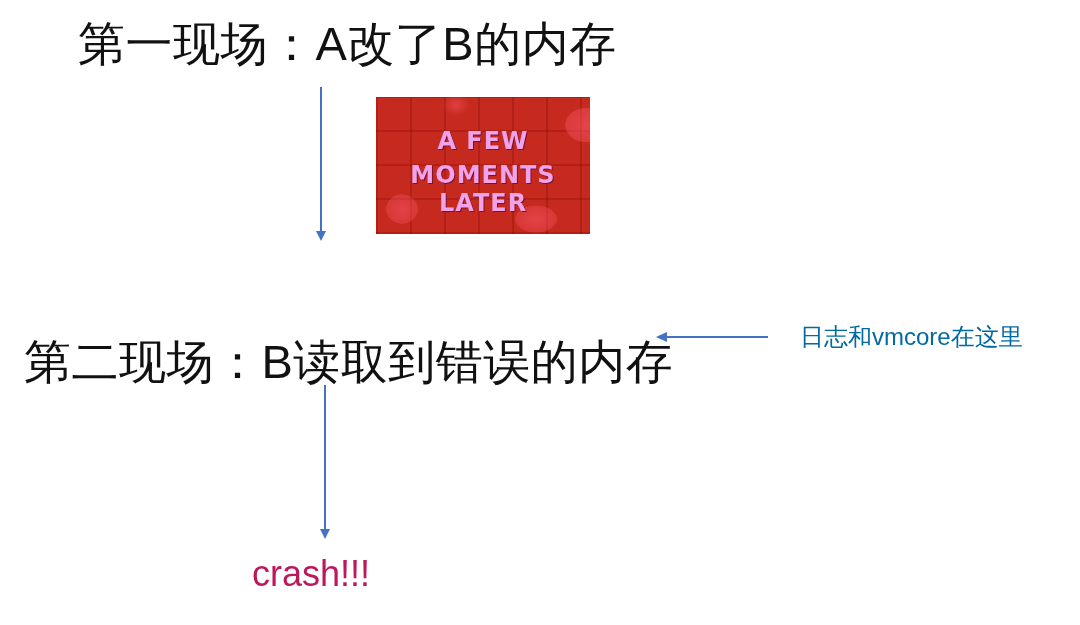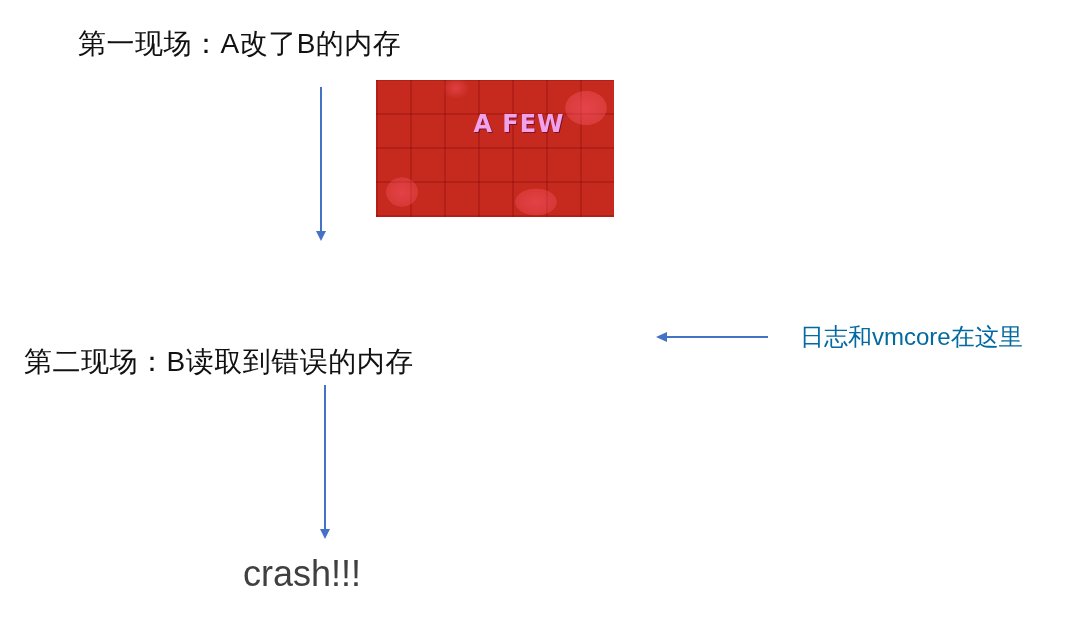--- a/index.html
+++ b/index.html
@@ -1,56 +1,56 @@
 <!DOCTYPE html>
 <html><head>
   <meta charset="utf-8">
   <style>
     html, body { margin: 0; padding: 0; }
     body {
       width: 1080px; height: 625px; background: #ffffff; position: relative; overflow: hidden;
       font-family: "Liberation Sans", "DejaVu Sans", sans-serif; color: #111;
     }
     .title {
-      position: absolute; font-size: 28px; line-height: 48px; white-space: nowrap; color: #111;
+      position: absolute; font-size: 47px; line-height: 48px; white-space: nowrap; color: #111;
       letter-spacing: 0.5px;
     }
     #t1 { left: 78px; top: 20px; }
     #t2 { left: 24px; top: 312px; margin-top: 26px; }
     #note { position: absolute; left: 800px; top: 322px; font-size: 24px; line-height: 30px; white-space: nowrap; color: #0369a1; }
-    #crash { position: absolute; left: 243px; top: 552px; font-size: 36px; line-height: 44px; white-space: nowrap; color: #404040; }
+    #crash { position: absolute; left: 252px; top: 552px; font-size: 36px; line-height: 44px; white-space: nowrap; color: #be185d; }
     svg.arrows { position: absolute; left: 0; top: 0; }
     .panel {
-      position: absolute; left: 376px; top: 80px; width: 214px; height: 137px;
+      position: absolute; left: 376px; top: 97px; width: 214px; height: 137px;
       overflow: hidden;
       background:
         radial-gradient(ellipse 34px 28px at 210px 28px, rgba(255,90,110,0.55) 0, rgba(255,90,110,0.35) 60%, transparent 62%),
         radial-gradient(ellipse 26px 24px at 26px 112px, rgba(255,90,110,0.5) 0, rgba(255,90,110,0.3) 60%, transparent 62%),
         radial-gradient(ellipse 34px 22px at 160px 122px, rgba(255,90,110,0.5) 0, rgba(255,90,110,0.3) 60%, transparent 62%),
         radial-gradient(ellipse 22px 18px at 80px 8px, rgba(255,90,110,0.45) 0, transparent 62%),
         repeating-linear-gradient(0deg, rgba(120,0,0,0.25) 0 2px, transparent 2px 34px),
         repeating-linear-gradient(90deg, rgba(120,0,0,0.25) 0 2px, transparent 2px 34px),
         #c62a1e;
-      padding-left: 24px;
     }
     .panel .line1, .panel .line2 {
       position: absolute; width: 100%; text-align: center;
       font-family: "DejaVu Sans", sans-serif; font-weight: bold; color: #f0a3ea;
       text-shadow: 1px 1px 0 #7a1030; letter-spacing: 1px;
     }
     .panel .line1 { top: 30px; font-size: 24px; }
     .panel .line2 { top: 64px; font-size: 24px; }
   </style>
 </head>
 <body>
 
 <div class="title" id="t1">第一现场：A改了B的内存</div>
 
 <div class="panel">
   <div class="line1">A FEW</div>
+  <div class="line2">MOMENTS LATER</div>
 </div>
 
 <svg class="arrows" width="1080" height="625">
   <g>
     <line x1="321" y1="87" x2="321" y2="232" stroke="#4472c4" stroke-width="2"></line>
     <polygon points="316,231 326,231 321,241" fill="#4472c4"></polygon>
   </g>
   <g>
     <line x1="667" y1="337" x2="768" y2="337" stroke="#4472c4" stroke-width="2"></line>
     <polygon points="656,337 667,332 667,342" fill="#4472c4"></polygon>

